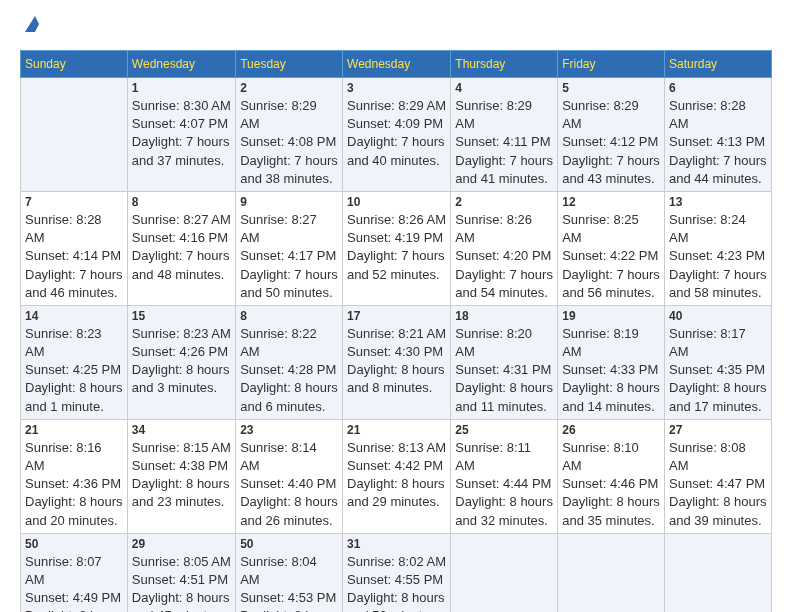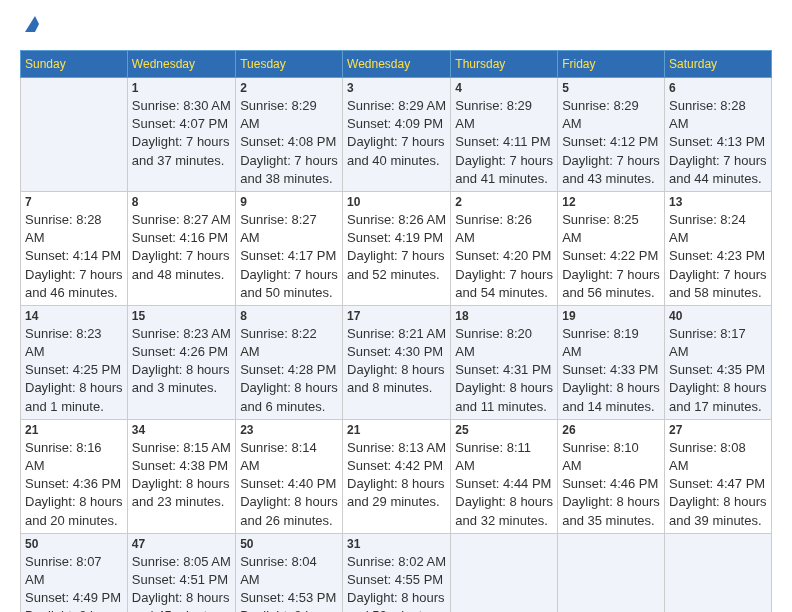--- a/index.html
+++ b/index.html
@@ -246,21 +246,21 @@
             <div class="day-number">27</div>
             <div class="day-info">Sunrise: 8:08 AM<br>Sunset: 4:47 PM<br>Daylight: 8 hours<br>and 39 minutes.</div>
           </td>
         </tr>
         <tr>
           <td>
             <div class="day-number">50</div>
             <div class="day-info">Sunrise: 8:07 AM<br>Sunset: 4:49 PM<br>Daylight: 8 hours<br>and 42 minutes.</div>
           </td>
           <td>
-            <div class="day-number">47</div>
+            <div class="day-number">29</div>
             <div class="day-info">Sunrise: 8:05 AM<br>Sunset: 4:51 PM<br>Daylight: 8 hours<br>and 45 minutes.</div>
           </td>
           <td>
             <div class="day-number">50</div>
             <div class="day-info">Sunrise: 8:04 AM<br>Sunset: 4:53 PM<br>Daylight: 8 hours<br>and 49 minutes.</div>
           </td>
           <td>
             <div class="day-number">31</div>
             <div class="day-info">Sunrise: 8:02 AM<br>Sunset: 4:55 PM<br>Daylight: 8 hours<br>and 52 minutes.</div>
           </td>

